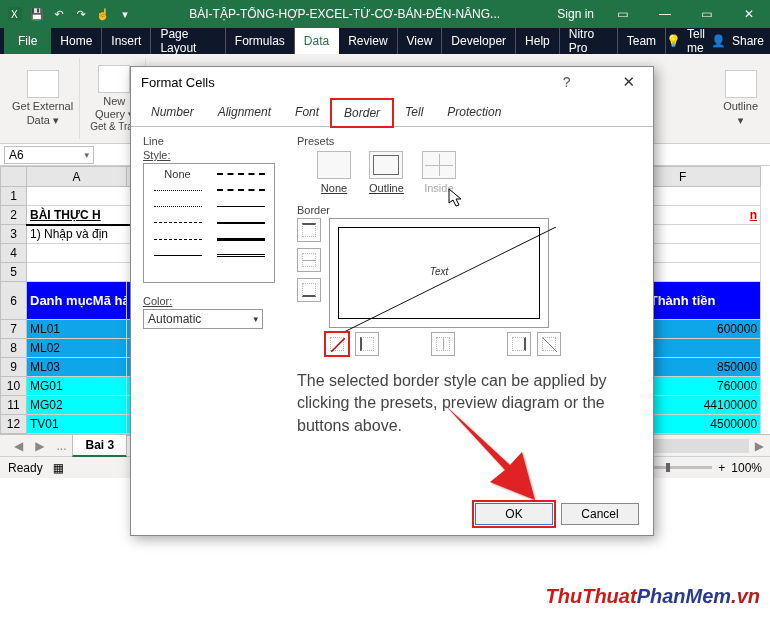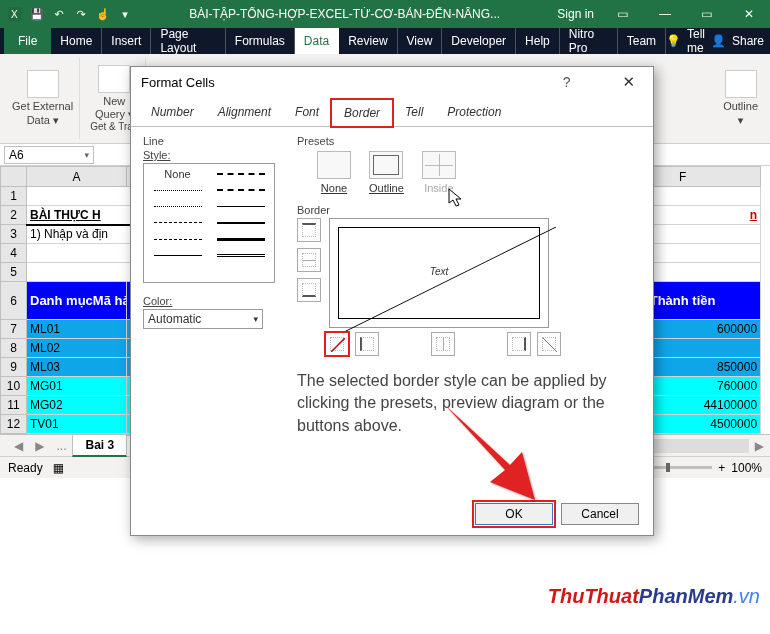--- a/index.html
+++ b/index.html
@@ -115,21 +115,21 @@
 .dlg-btn { width: 78px; height: 22px; border: 1px solid #888; background: #f0f0f0; font-size: 12px; }
 .dlg-btn.ok { outline: 2px solid #e02020; outline-offset: 1px; border: 1px solid #3a76c4; }
 
 
 .arrow-svg { position: absolute; left: 430px; top: 390px; pointer-events: none; }
 
 
 .watermark { position: absolute; right: 10px; bottom: 26px; font-size: 20px; font-weight: bold; font-style: italic; }
 .watermark .a { color: #d01818; }
 .watermark .b { color: #2a3b8f; }
-.watermark .c { color: #3b82f6; font-weight: normal; }
+.watermark .c { color: #b91c1c; font-weight: bold; }
 
 .bulb { color: #ffd040; font-size: 12px; }
 svg { display: block; }
 </style>
 </head>
 <body>
 
 <div class="titlebar">
   <div class="qat">
     <span class="qat-icon">

